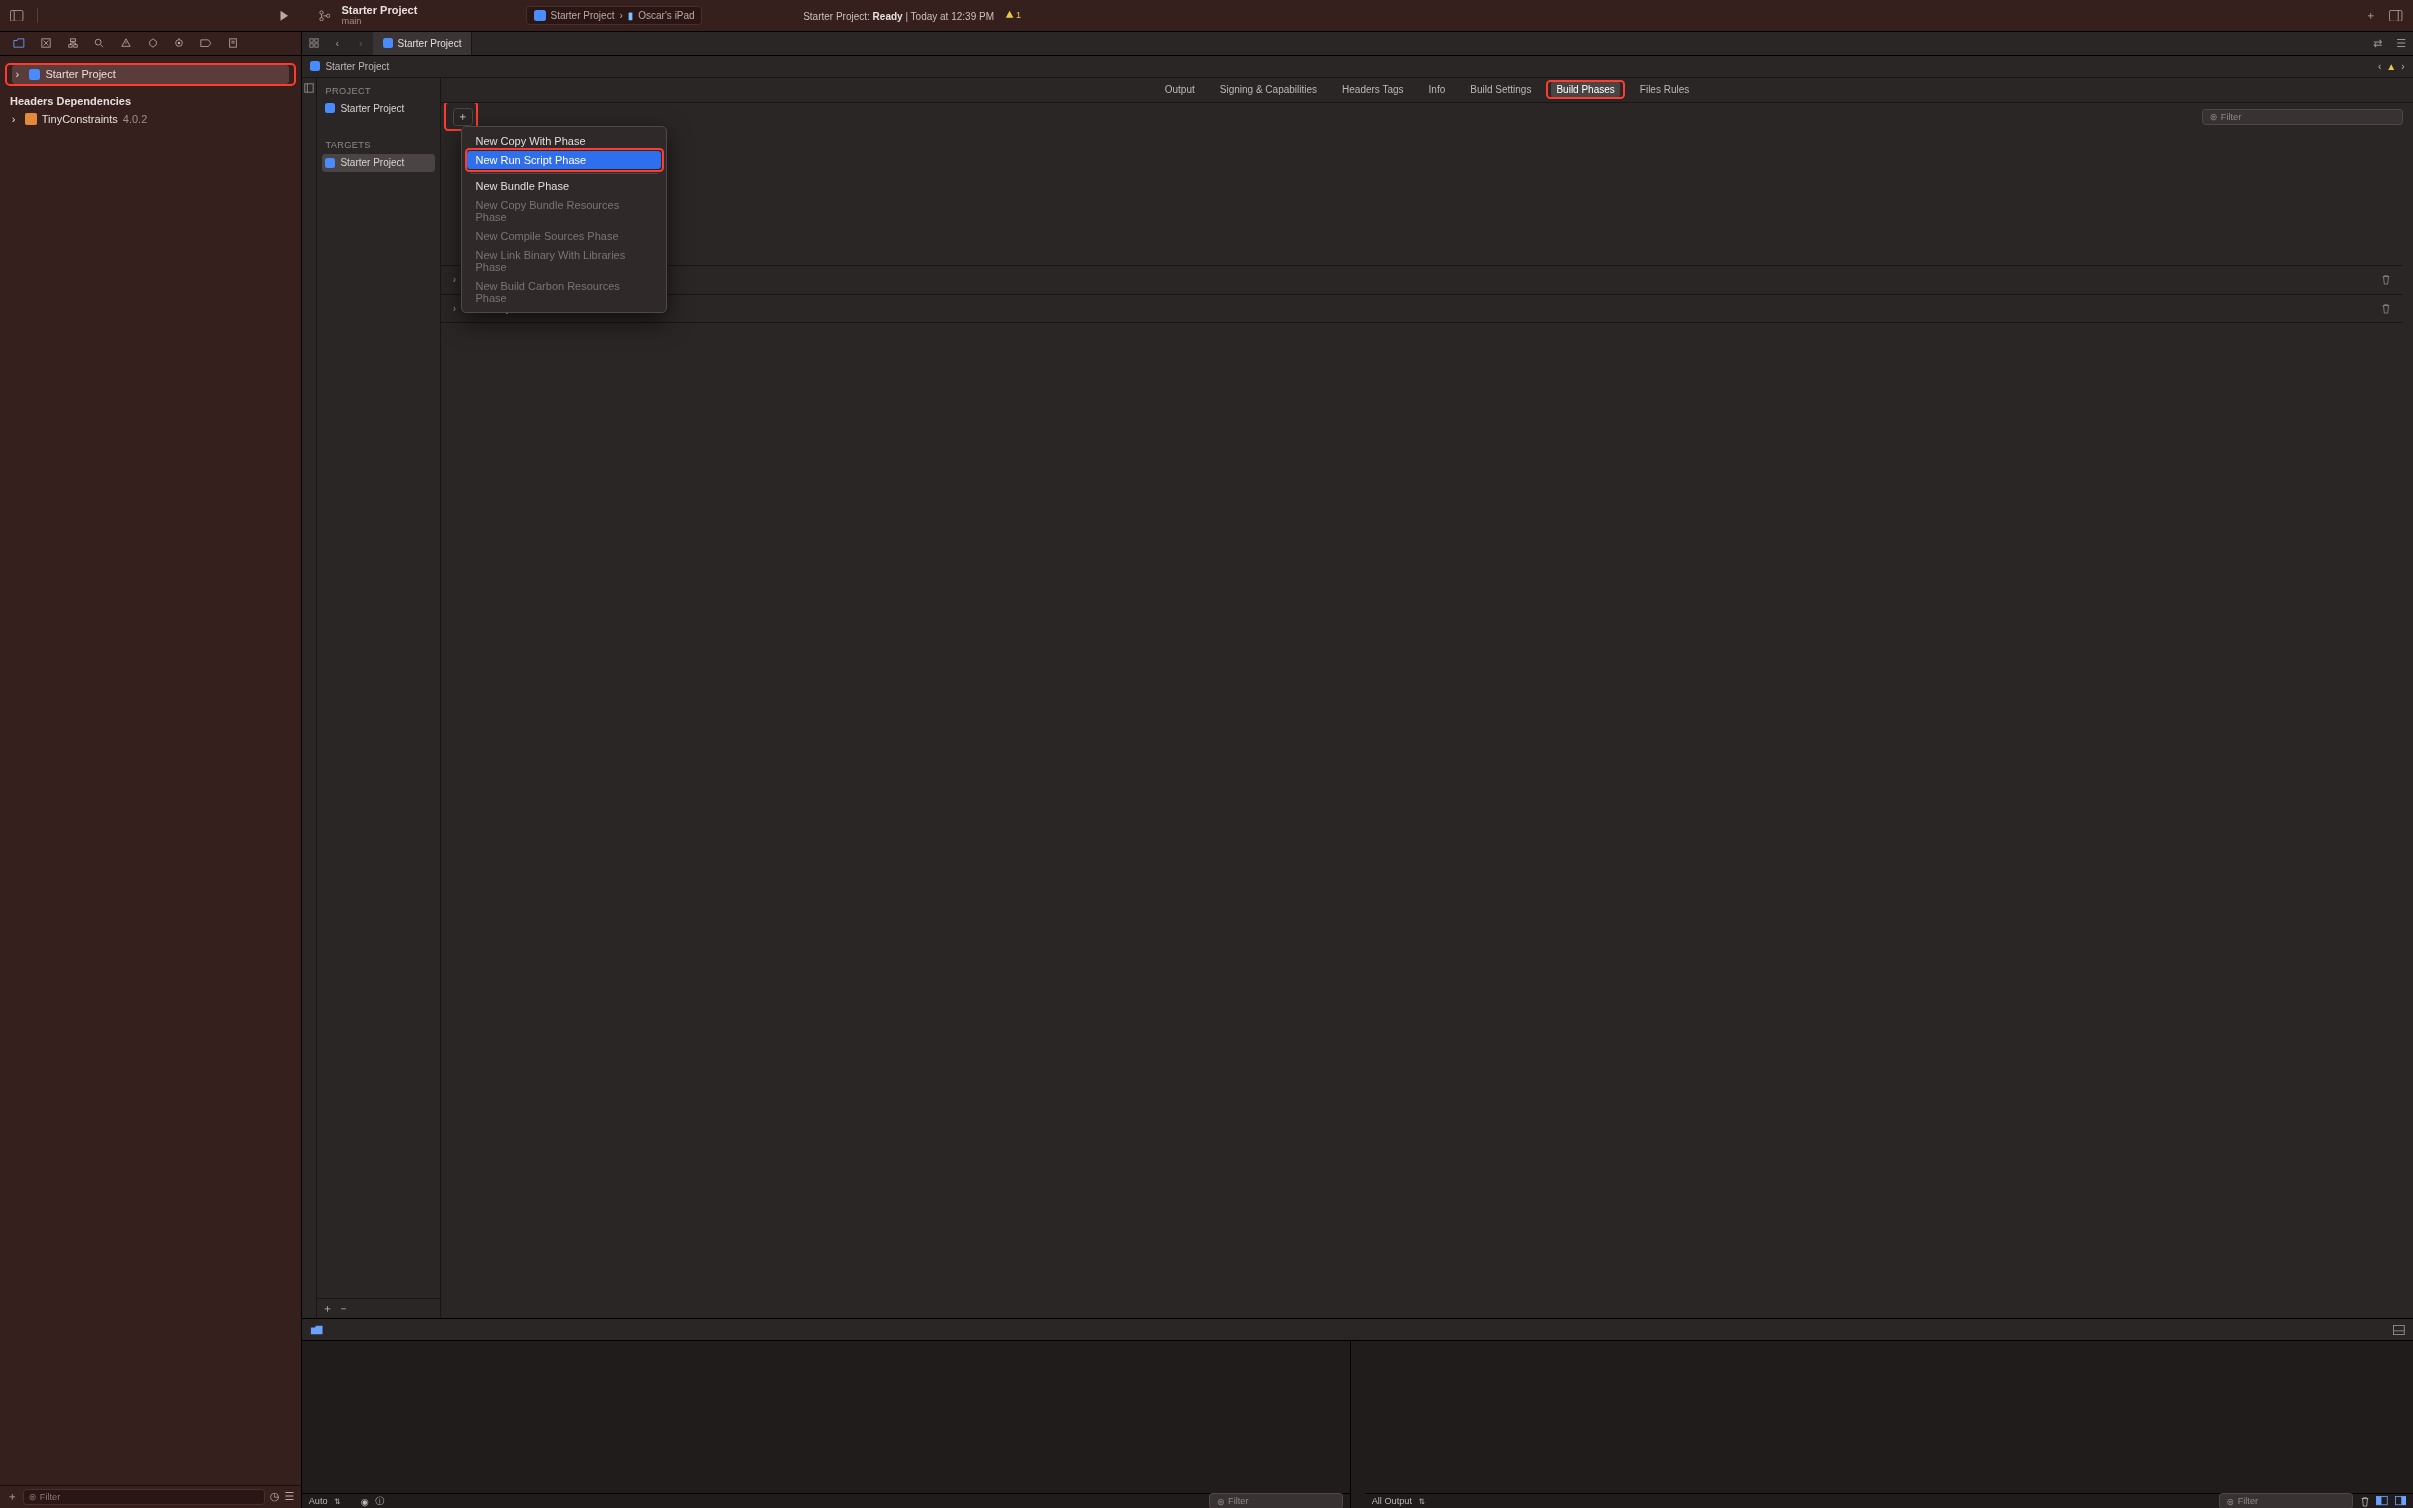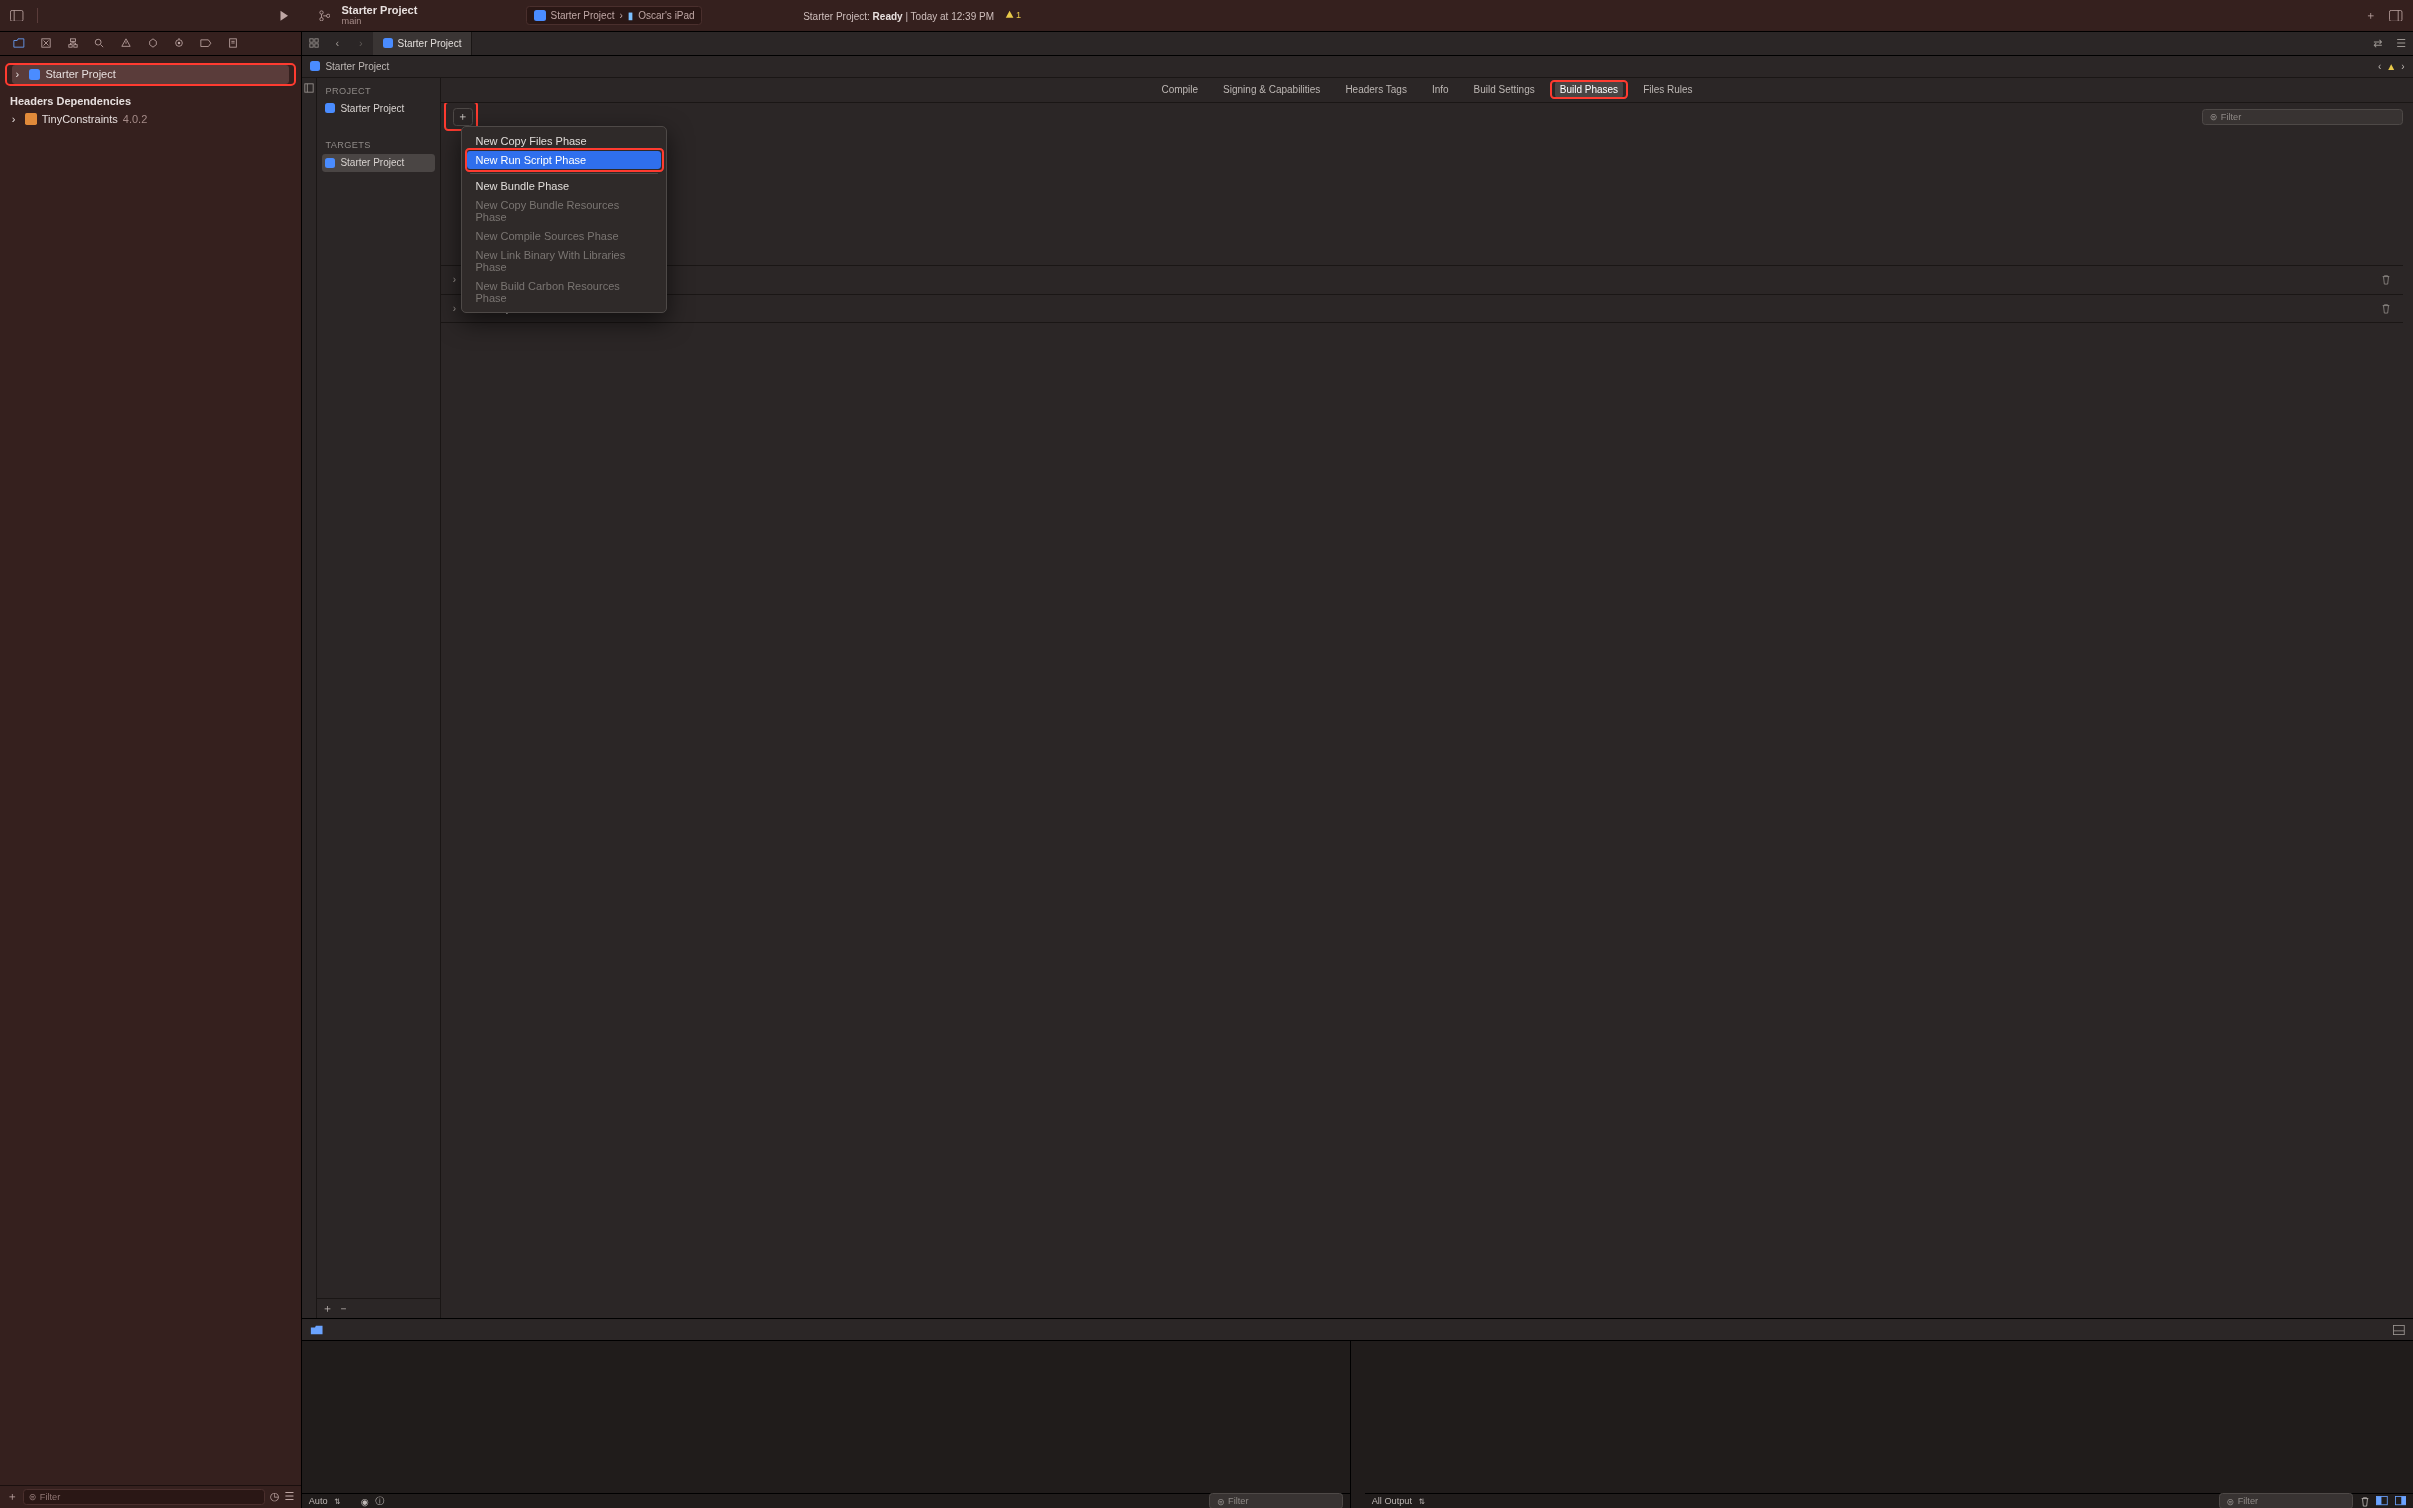--- a/index.html
+++ b/index.html
@@ -301,40 +301,40 @@
               <span style="color:#bdb7b4;">－</span>
               <div class="filterInput">
                 <span>⊜</span>
                 <span>Filter</span>
               </div>
             </div>
           </div>
 
           <div class="detail">
             <div class="segtabs">
-              <span class="seg">Compile</span>
+              <span class="seg">Output</span>
               <span class="seg">Signing &amp; Capabilities</span>
               <span class="seg">Headers Tags</span>
               <span class="seg">Info</span>
               <span class="seg">Build Settings</span>
               <span style="position:relative; display:inline-block;">
                 <span class="seg active">Build Phases</span>
                 <span class="red-box" style="top:-4.2px; left:-5px; right:-5px; bottom:-4.2px;"></span>
               </span>
               <span class="seg">Files Rules</span>
             </div>
 
             <div class="phases">
               <div class="phase-toolbar">
                 <div style="position:relative;">
                   <div class="plusbtn">＋</div>
                   <span class="red-box" style="top:-6.7px; left:-8.4px; width:34px; height:30px;"></span>
 
                   <div class="menu">
-                    <div class="mi">New Copy Files Phase</div>
+                    <div class="mi">New Copy With Phase</div>
                     <div style="position:relative;">
                       <div class="mi hl">New Run Script Phase</div>
                       <span class="red-box" style="top:-2.5px; left:-2.5px; right:-2.5px; bottom:-2.5px;"></span>
                     </div>
                     <div class="mi sep"></div>
                     <div class="mi">New Bundle Phase</div>
                     <div class="mi disabled">New Copy Bundle Resources Phase</div>
                     <div class="mi disabled">New Compile Sources Phase</div>
                     <div class="mi disabled">New Link Binary With Libraries Phase</div>
                     <div class="mi disabled">New Build Carbon Resources Phase</div>

